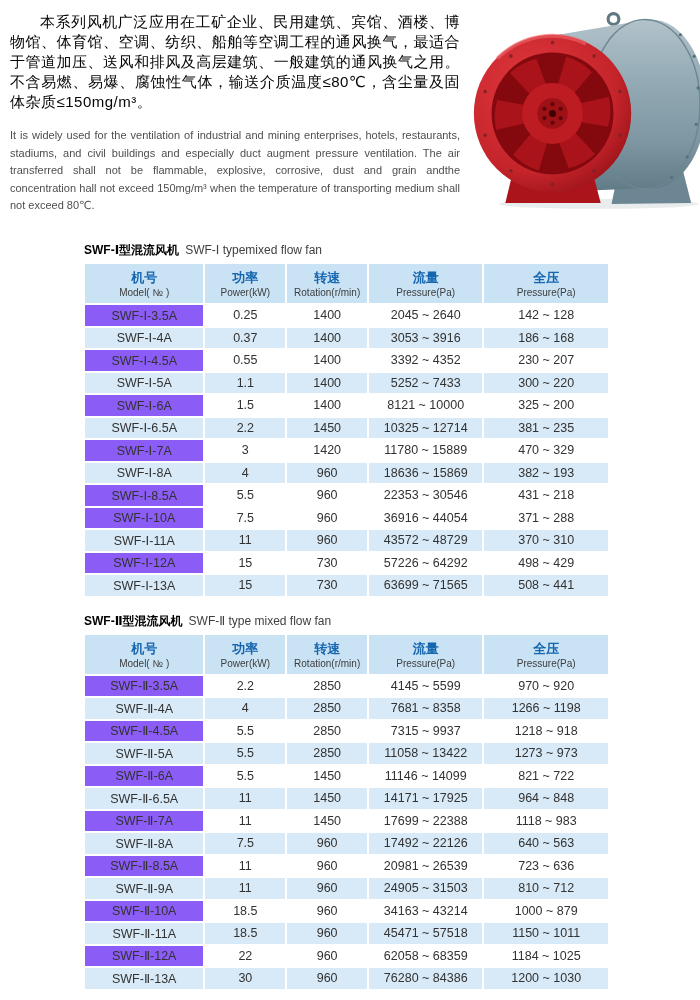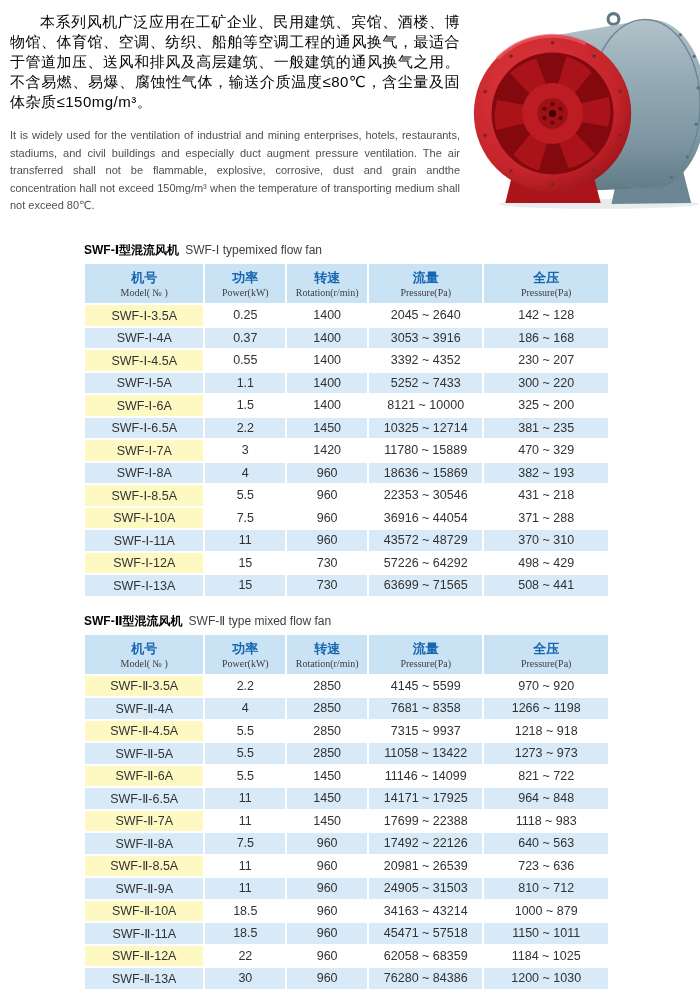--- a/index.html
+++ b/index.html
@@ -22,25 +22,25 @@
   .photo-col svg { display:block; }
 
   .section { margin:0 0 0 83px; width:527px; }
   .section.second { margin-top:13px; }
   .sec-title { margin:0 0 3px 1px; line-height:17px; white-space:nowrap; }
   .t-zh { font-weight:bold; font-size:12px; color:#000; }
   .t-en { font-size:12px; color:#3e3e3e; margin-left:6px; }
 
   table.spec { border-collapse:separate; border-spacing:2px; width:527px; table-layout:fixed; }
   table.spec th, table.spec td { text-align:center; padding:0; overflow:hidden; }
-  table.spec thead th { background:#c9e2f4; height:39px; vertical-align:middle;font-family:Liberation Serif, serif; }
+  table.spec thead th { background:#c9e2f4; height:39px; vertical-align:middle; }
   .h-zh { display:block; color:#1565af; font-size:13px; font-weight:bold; line-height:17px; padding-top:1px; }
   .h-en { display:block; color:#3d3d3d; font-size:10px; font-weight:normal; line-height:13px; }
   table.spec tbody td { height:20.5px; font-size:12.5px; color:#323232; background:#ffffff; }
-  table.spec tbody td.c-model { background:#fef9c3; }
+  table.spec tbody td.c-model { background:#8b5cf6; }
   table.spec tbody tr.stripe td { background:#d8eaf7; }
 </style>
 </head>
 <body>
 
 <div class="top-area">
   <div class="intro-col">
     <p class="intro-zh">本系列风机广泛应用在工矿企业、民用建筑、宾馆、酒楼、博物馆、体育馆、空调、纺织、船舶等空调工程的通风换气，最适合于管道加压、送风和排风及高层建筑、一般建筑的通风换气之用。不含易燃、易爆、腐蚀性气体，输送介质温度≤80℃，含尘量及固体杂质≤150mg/m³。</p>
     <p class="intro-en">It is widely used for the ventilation of industrial and mining enterprises, hotels, restaurants, stadiums, and civil buildings and especially duct augment pressure ventilation. The air transferred shall not be flammable, explosive, corrosive, dust and grain andthe concentration hall not exceed 150mg/m³ when the temperature of transporting medium shall not exceed 80℃.</p>
   </div>

